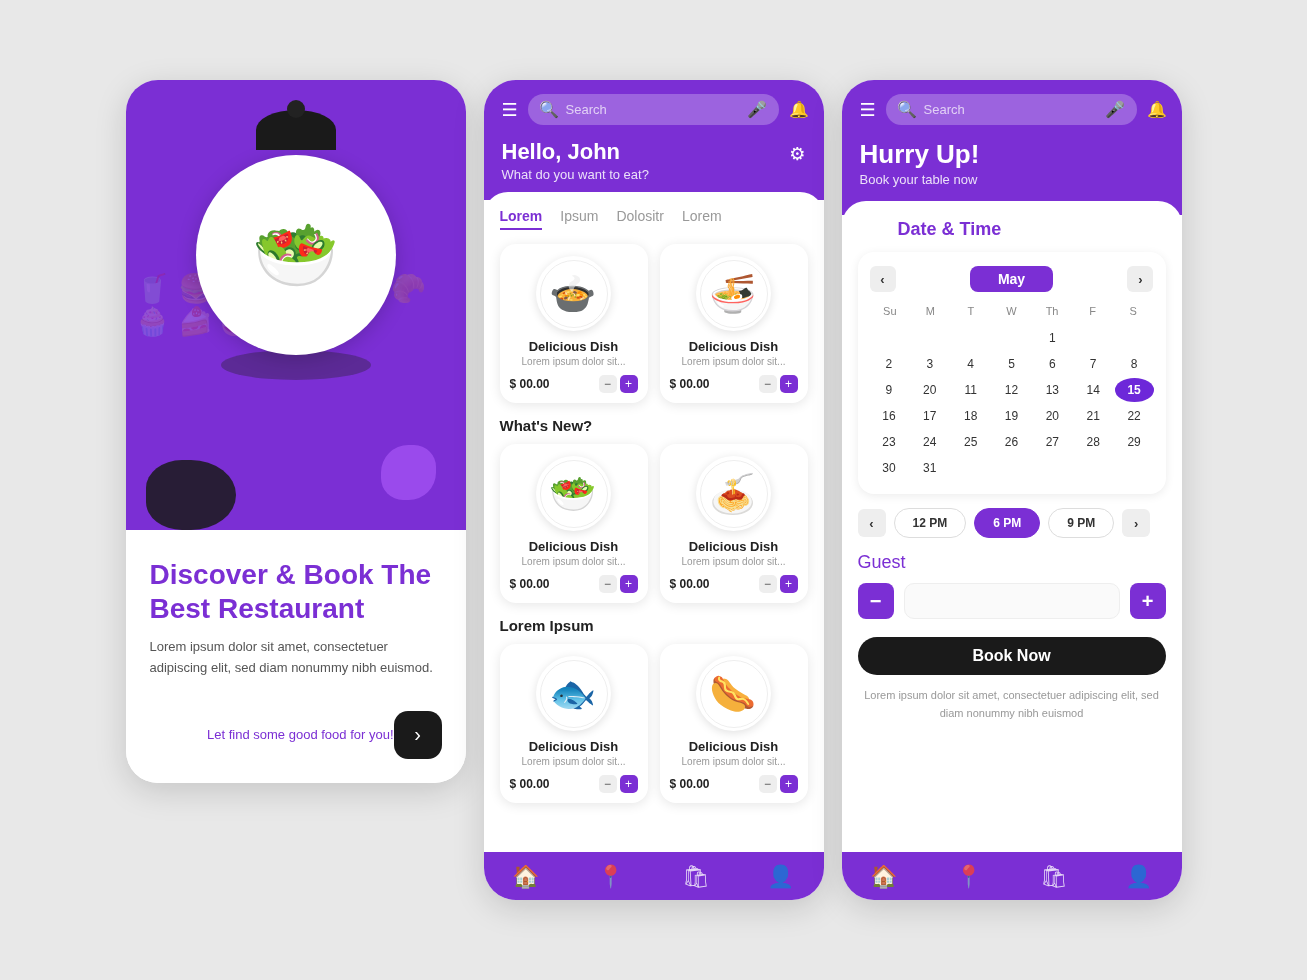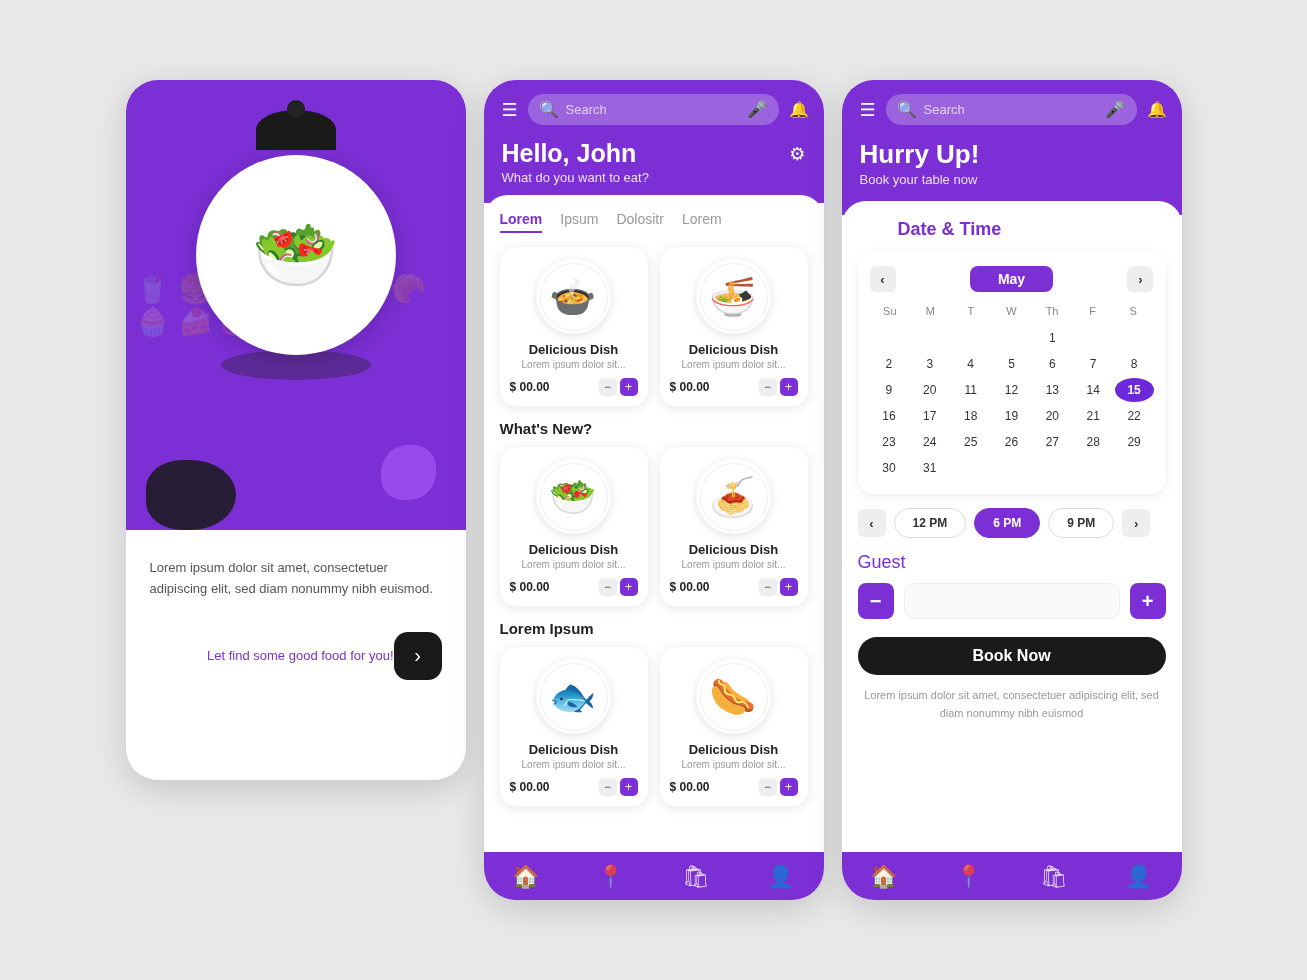--- a/index.html
+++ b/index.html
@@ -205,21 +205,21 @@
     }
     .search-bar input::placeholder { color: rgba(255,255,255,0.7); }
     .bell-icon, .mic-icon { color: #fff; font-size: 16px; cursor: pointer; }
     .greeting-row {
       display: flex;
       justify-content: space-between;
       align-items: flex-start;
     }
     .greeting-text h2 {
       color: #fff;
-      font-size: 25px;
+      font-size: 22px;
       font-weight: 800;
     }
     .greeting-text p {
       color: rgba(255,255,255,0.85);
       font-size: 13px;
       margin-top: 2px;
     }
     .filter-icon {
       color: #fff;
       font-size: 18px;
@@ -563,20 +563,21 @@
         <div class="plate-lid"></div>
         <div class="plate">
           <span class="food-emoji">🥗</span>
         </div>
         <div class="plate-shadow"></div>
       </div>
       <div class="blob2"></div>
       <div class="blob1"></div>
     </div>
     <div class="screen1-bottom">
+      <div class="screen1-title">Discover &amp; Book The Best Restaurant</div>
       <div class="screen1-desc">Lorem ipsum dolor sit amet, consectetuer adipiscing elit, sed diam nonummy nibh euismod.</div>
       <div class="screen1-footer">
         <span class="screen1-tagline">Let find some good food for you!</span>
         <div class="next-btn">›</div>
       </div>
     </div>
   </div>
 
   <div class="screen" style="display:flex;flex-direction:column;min-height:820px;">
     <div class="screen2-top">

